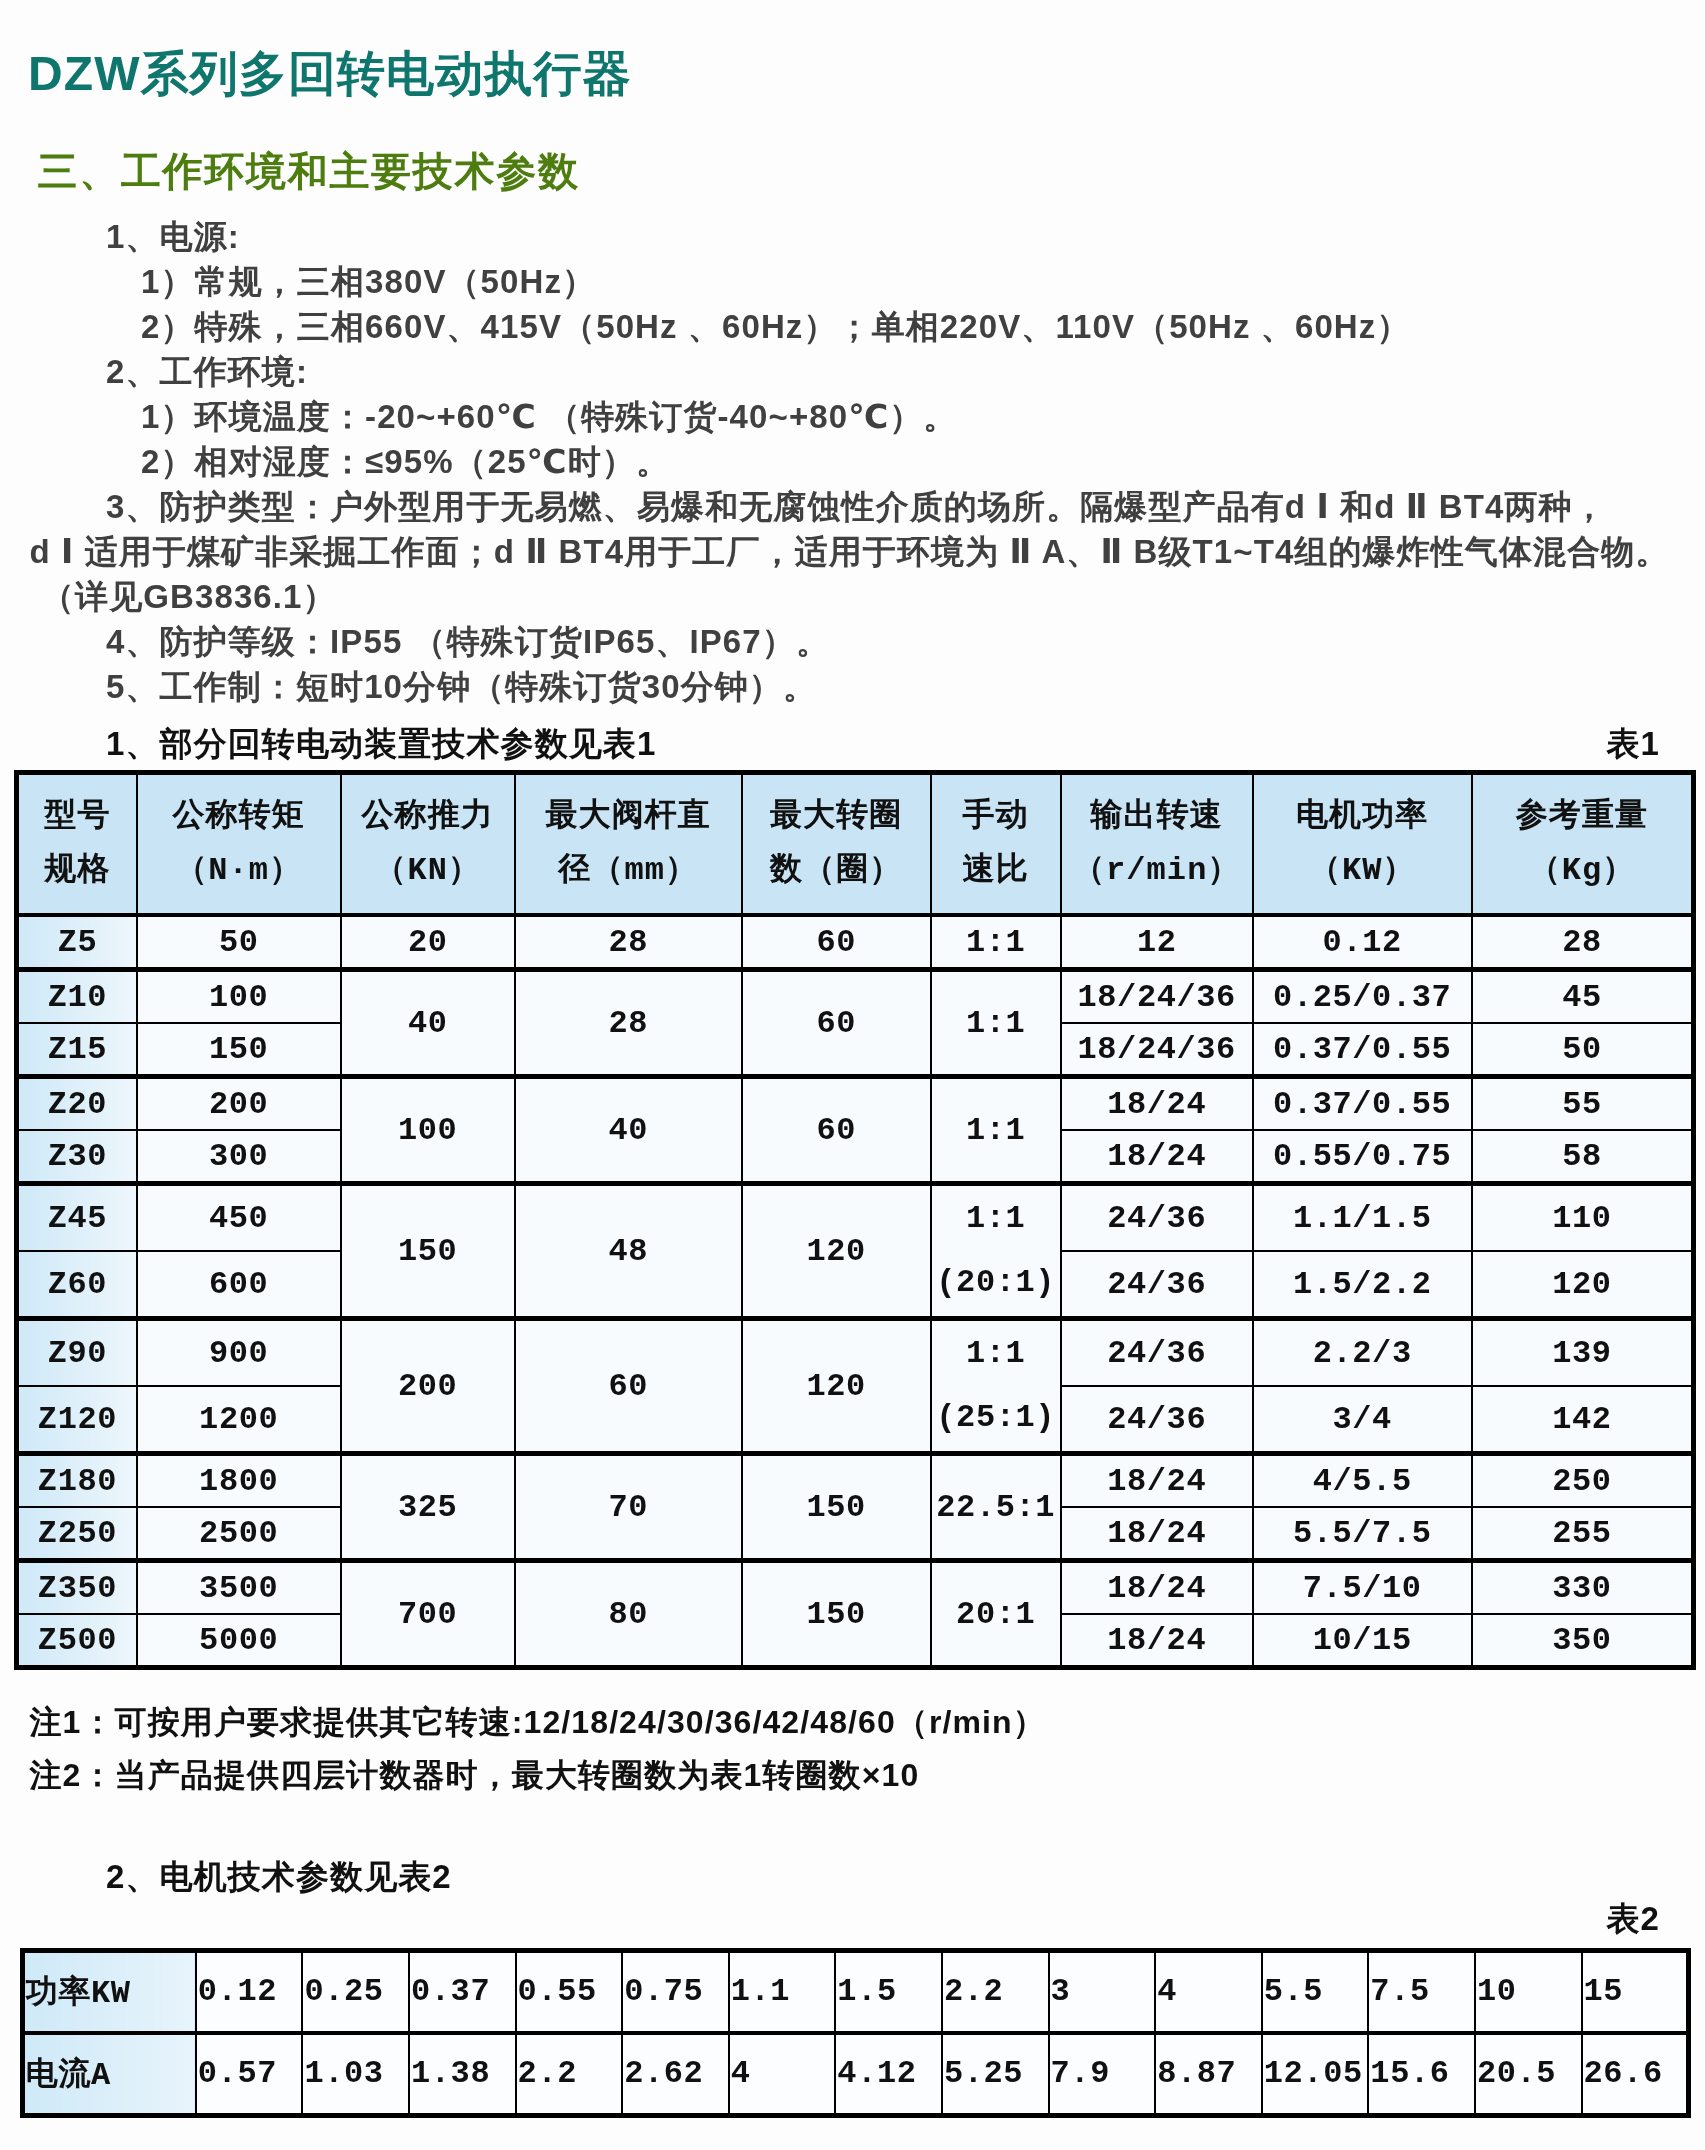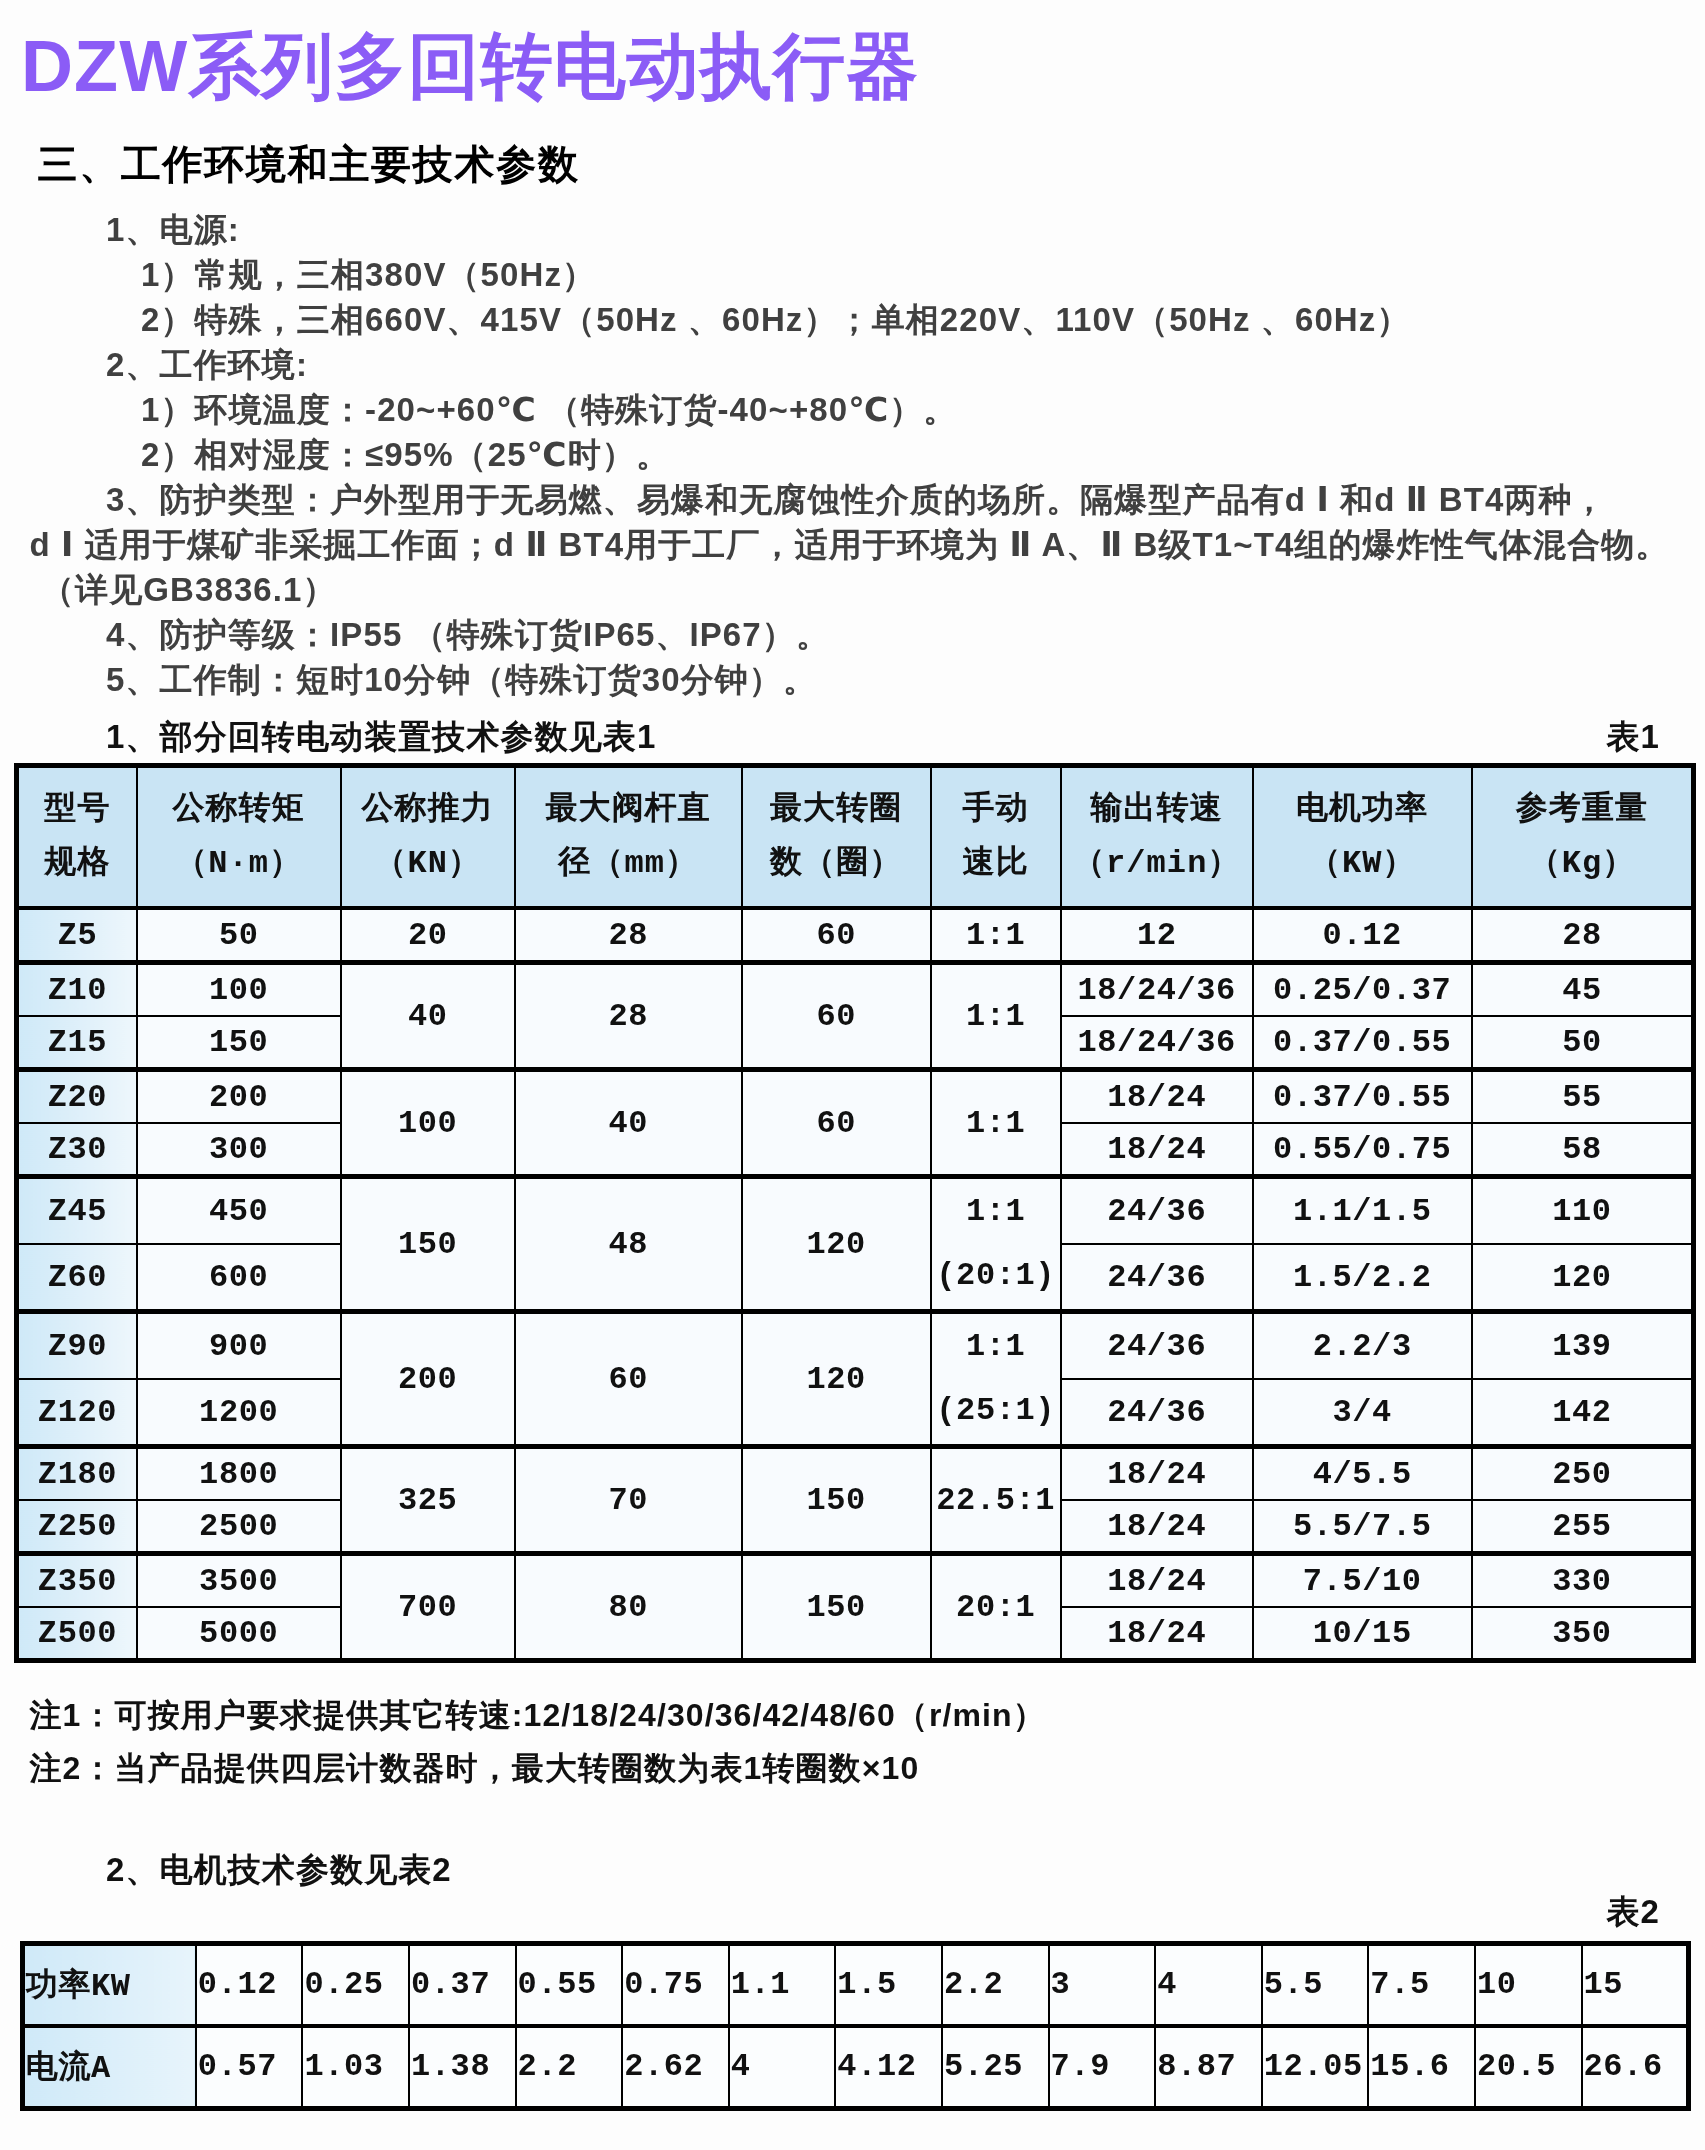--- a/index.html
+++ b/index.html
@@ -2,25 +2,25 @@
 <html style="font-size:9px"><head>
 <meta charset="utf-8">
 <style>
   html,body{margin:0;padding:0;background:#ffffff;}
   #page{
     position:relative;width:1705px;height:2151px;background:#fdfdfd;
     font-family:"Liberation Sans","DejaVu Sans",sans-serif;color:#111;
     overflow:hidden;box-sizing:border-box;padding:20px 17px 0 17px;
   }
   .title{
-    font-size:72px;line-height:85px;font-weight:bold;color:#8b5cf6;
-    letter-spacing:1.1px;margin:4px;
+    font-size:48px;line-height:85px;font-weight:bold;color:#0f766e;
+    letter-spacing:1.1px;margin:11px;
   }
   .sec-heading{
-    font-size:40px;line-height:43px;font-weight:bold;color:#000000;
+    font-size:40px;line-height:43px;font-weight:bold;color:#4d7c0f;
     margin:34px 0 0 20.5px;letter-spacing:1.7px;
   }
   .sec-heading.tech{margin-top:75px;}
   #env-lines{margin-top:20.5px;}
   .bodyline{
     font-size:33px;line-height:45px;font-weight:600;letter-spacing:1.1px;
     white-space:nowrap;color:#404040;
   }
   .ind0{padding-left:12.5px;}
   .ind1{padding-left:89px;}

